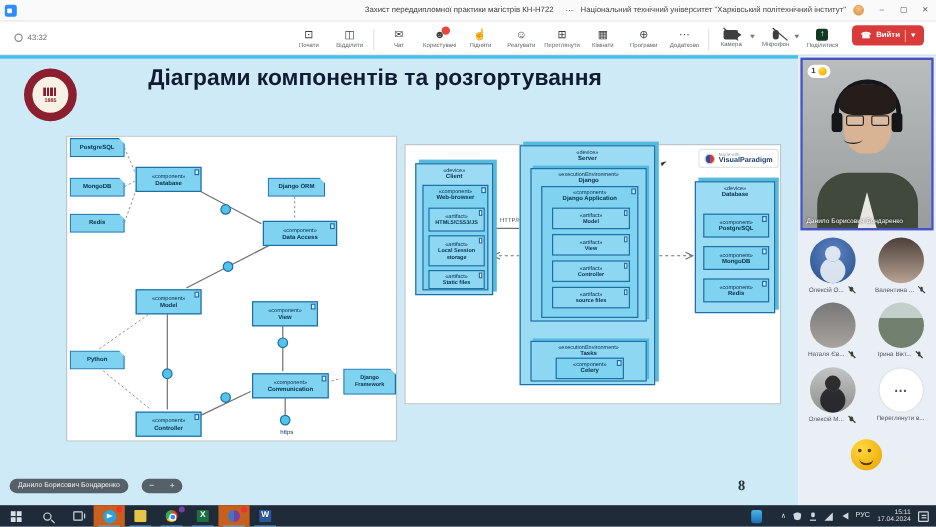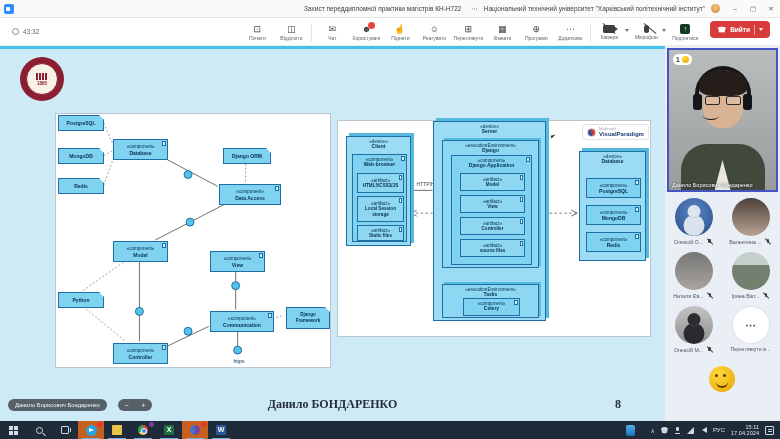--- a/index.html
+++ b/index.html
@@ -256,20 +256,21 @@
   <div class="main">
     <div class="share-strip"></div>
 
     <div class="slide">
       <div class="uni-logo">
         <div class="uni-logo-inner">
           <div class="uni-bldg"></div>
           <div class="uni-year">1885</div>
         </div>
       </div>
+      <div class="slide-title">Діаграми компонентів та розгортування</div>
 
       <div class="panel panel-left">
         <svg class="dlines" viewBox="0 0 276 255">
           <g stroke="#6f6f6f" stroke-width="1" fill="none">
             <line x1="112" y1="46" x2="163" y2="73"></line>
             <line x1="170" y1="91" x2="100" y2="127"></line>
             <line x1="84" y1="148" x2="84" y2="229"></line>
             <line x1="181" y1="158" x2="181" y2="197"></line>
             <line x1="112" y1="234" x2="154" y2="214"></line>
             <line x1="183" y1="218" x2="183" y2="234"></line>
@@ -467,21 +468,20 @@
         <div class="watermark" style="left:244px;top:3px;">
           <span class="wm-logo"></span>
           <span class="wm-text">
             <span class="wm-small">Made with</span>
             <span class="wm-name">VisualParadigm</span>
           </span>
         </div>
         <div class="cursor" style="left:213px;top:14px;"></div>
       </div>
 
-      <div class="slide-footer">Данило БОНДАРЕНКО</div>
       <div class="slide-page">8</div>
     </div>
 
     <div class="overlay-pill">Данило Борисович Бондаренко</div>
     <div class="zoom-pill">
       <span>−</span>
       <span>+</span>
     </div>
 
     <div class="vpanel">

